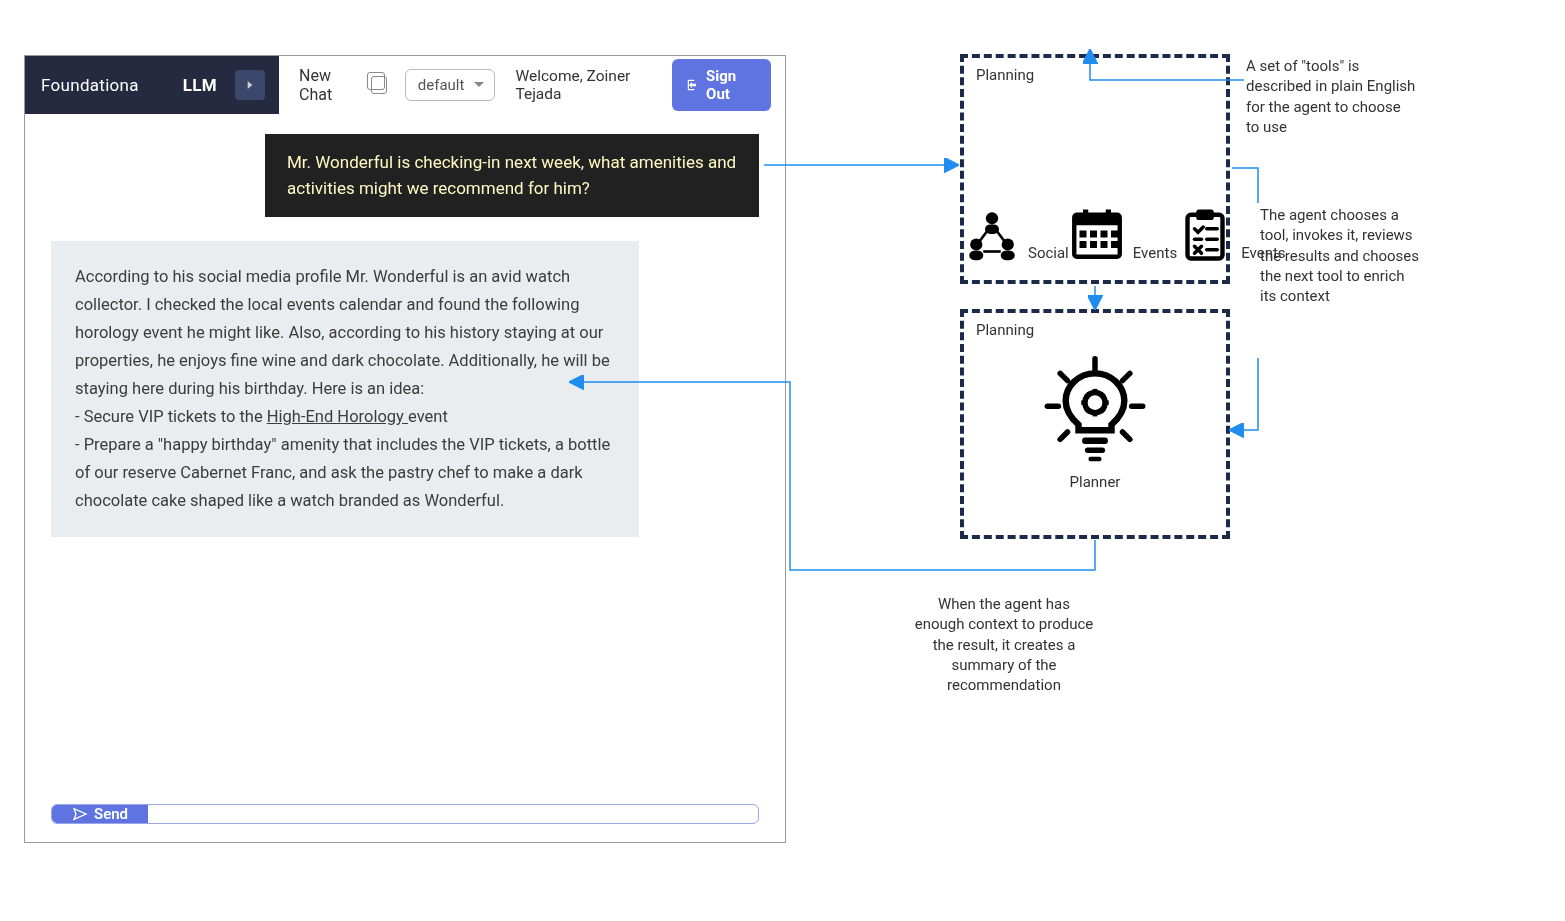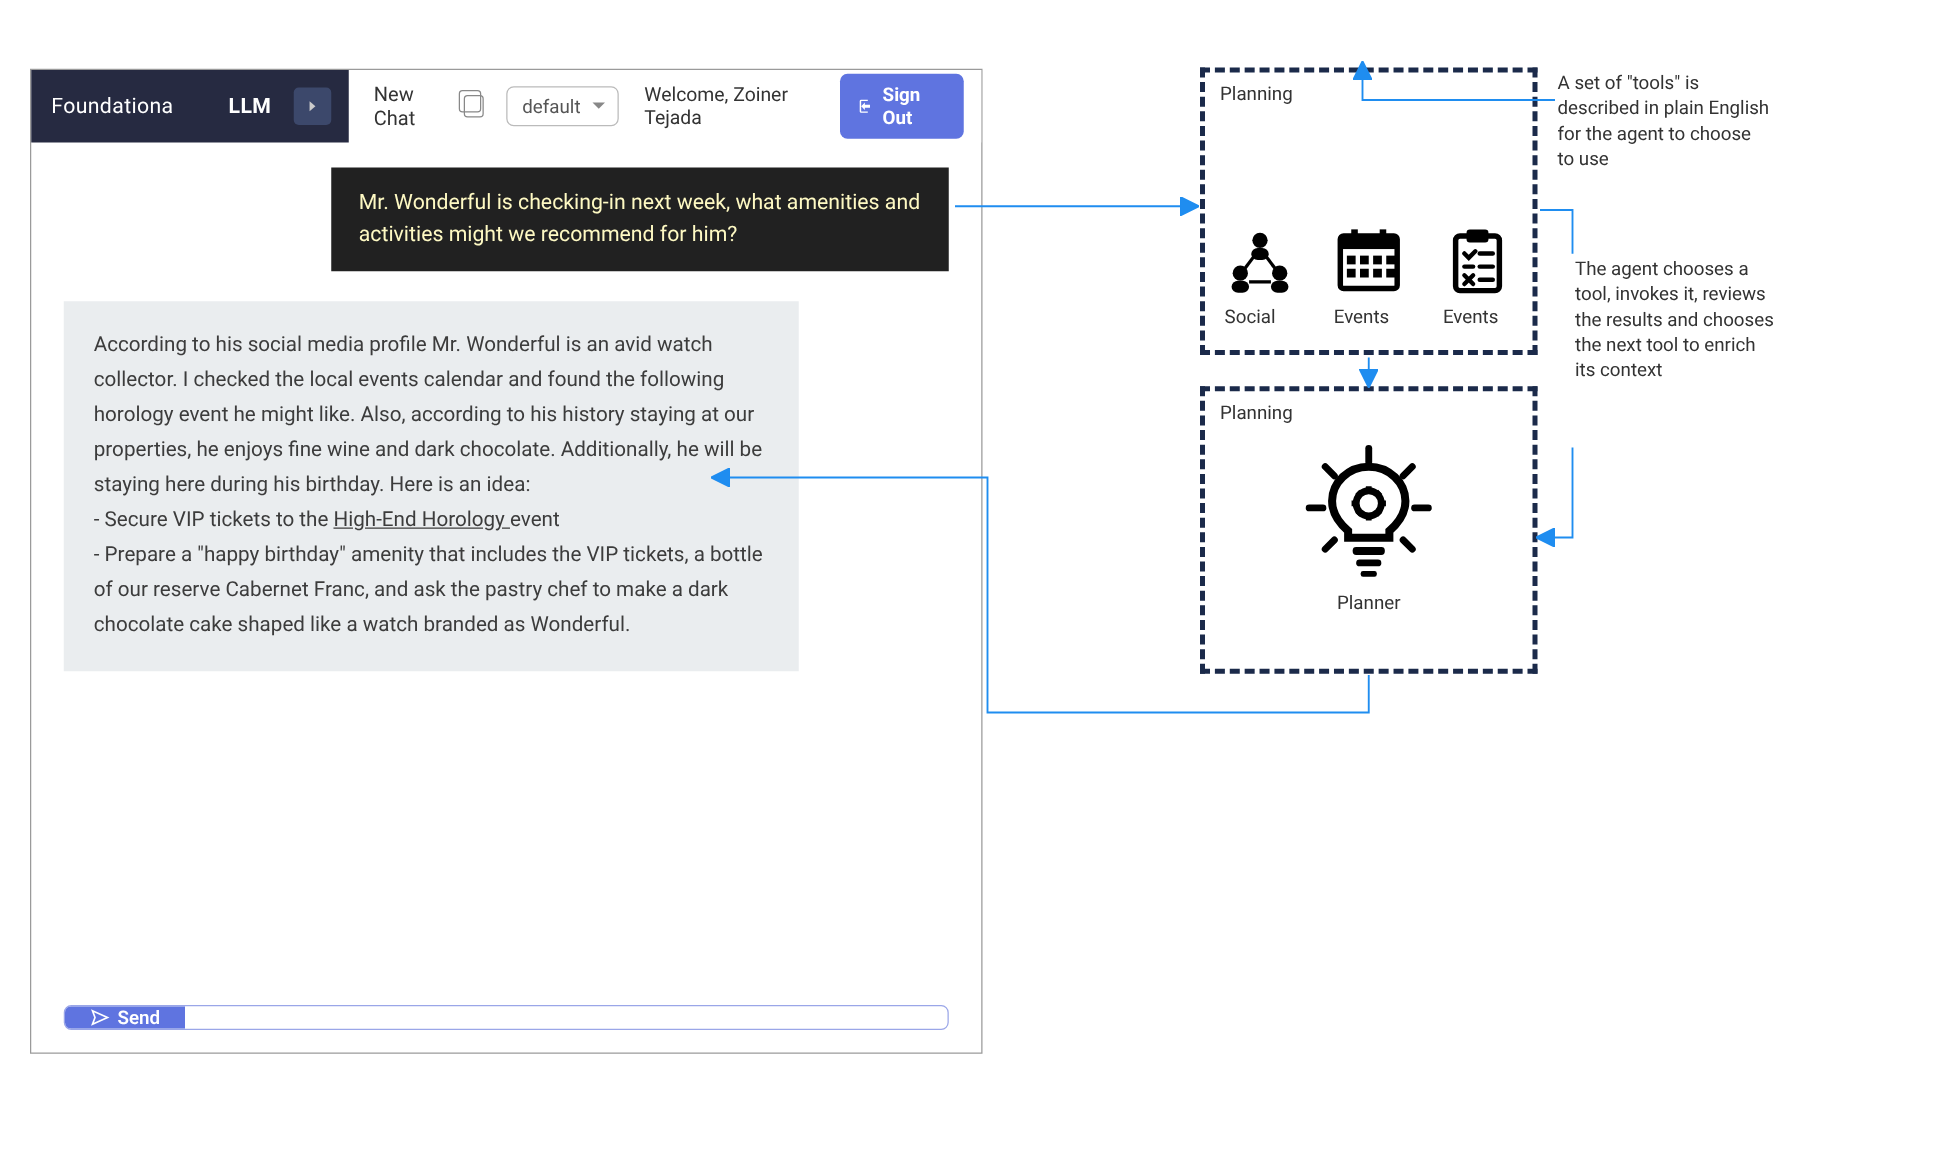--- a/index.html
+++ b/index.html
@@ -33,21 +33,21 @@
     .send-btn { background:#5F74E0; color:#fff; padding:0 20px; display:flex; align-items:center; gap:6px; font-weight:600; font-size:15px; }
     .send-btn svg { width:16px; height:16px; fill:none; stroke:#fff; stroke-width:2; }
 
     
     .dash-box { position:absolute; border:4px dashed #1b2a4a; background:#fff; box-sizing:border-box; }
     .box-label { position:absolute; top:8px; left:12px; font-size:15px; color:#333; }
     .toolset { left:960px; top:54px; width:270px; height:230px; }
     .planning { left:960px; top:309px; width:270px; height:230px; }
 
     .tools-row { display:flex; justify-content:space-around; align-items:flex-end; position:absolute; bottom:18px; left:0; right:0; }
-    .tool { display:flex; flex-direction:column; align-items:flex-start; gap:8px; }
+    .tool { display:flex; flex-direction:row; align-items:flex-end; gap:8px; }
     .tool svg { width:56px; height:56px; }
     .tool-label { font-size:15px; color:#333; }
     .planner-wrap { position:absolute; top:42px; left:0; right:0; display:flex; flex-direction:column; align-items:center; gap:8px; }
     .planner-wrap svg { width:110px; height:110px; }
 
     .caption { position:absolute; font-size:15px; color:#333; line-height:1.35; }
     .cap1 { left:1246px; top:56px; width:170px; }
     .cap2 { left:1260px; top:205px; width:160px; }
     .cap3 { left:914px; top:594px; width:180px; text-align:center; }
 
@@ -193,20 +193,21 @@
         <rect x="46" y="90" width="28" height="7" rx="3" fill="#000"></rect>
         <rect x="49" y="101" width="22" height="6" rx="3" fill="#000"></rect>
         <rect x="53" y="111" width="14" height="5" rx="2" fill="#000"></rect>
       </svg>
       <span class="tool-label">Planner</span>
     </div>
   </div>
 
   <div class="caption cap1">A set of "tools" is described in plain English for the agent to choose to use</div>
   <div class="caption cap2">The agent chooses a tool, invokes it, reviews the results and chooses the next tool to enrich its context</div>
+  <div class="caption cap3">When the agent has enough context to produce the result, it creates a summary of the recommendation</div>
 
   <svg class="conn" style="left:0;top:0;width:1565px;height:921px;position:absolute;pointer-events:none">
     <defs>
       <marker id="ah" markerWidth="10" markerHeight="10" refX="8" refY="5" orient="auto">
         <path d="M0 0L10 5L0 10z" class="arrowhead"></path>
       </marker>
     </defs>
 
     <path d="M764 165 H956" stroke-width="1.5" marker-end="url(#ah)"></path>
 

